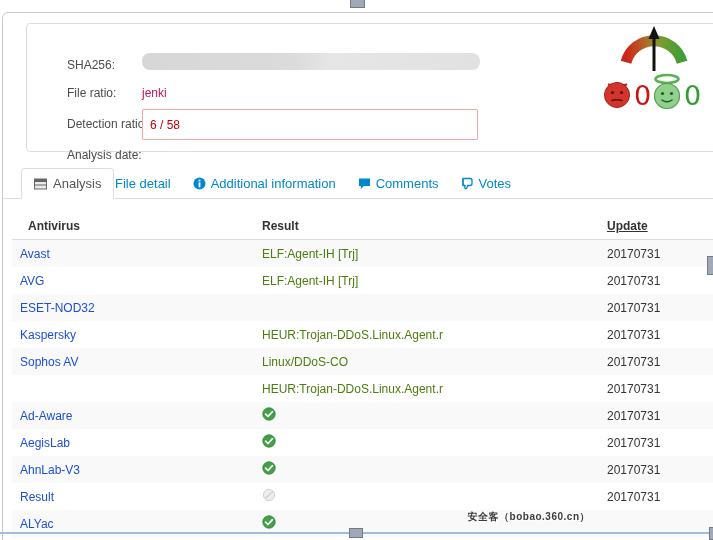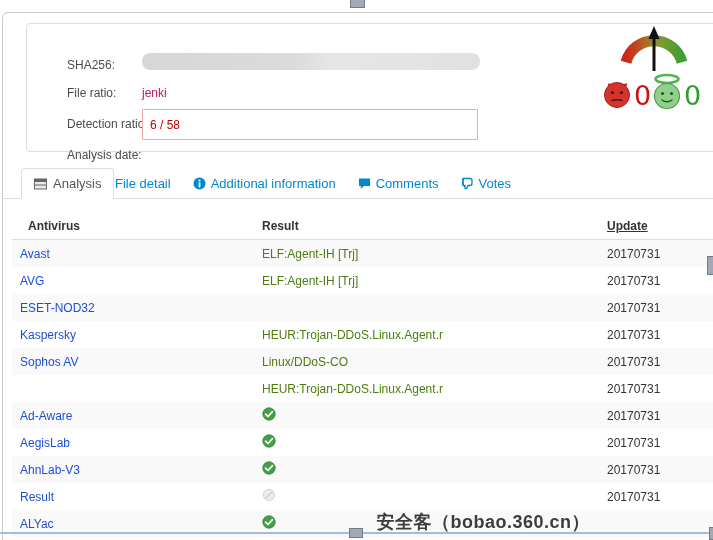--- a/index.html
+++ b/index.html
@@ -45,21 +45,21 @@
   .av-row.odd { background:#f9f9f9; }
   .cell { position:absolute; top:7px; }
   .c-antivirus { left:8px; color:#1d4ed8; }
   .c-result { left:250px; }
   .c-result .detected { color:#4d7c0f; }
   .c-result svg { position:relative; top:-2px; }
   .c-update { left:595px; color:#333; }
 
   
   .watermark { position:absolute; right:11px; top:510px; z-index:5;
-               font-size:18px; font-weight:bold; color:#3c3c3c; letter-spacing:0.5px;
+               font-size:10px; font-weight:bold; color:#3c3c3c; letter-spacing:0.5px;
                text-shadow:1px 1px 0 rgba(255,255,255,0.9); }
 
   
   .sel-line { position:absolute; left:0; top:532px; width:713px; height:2px; background:#9fbedd; z-index:6; }
   .handle { position:absolute; background:#a2a9b6; border:1px solid #737b89; z-index:7; }
   .handle-top { left:350px; top:-3px; width:15px; height:11px; }
   .handle-bottom { left:349px; top:528px; width:14px; height:10px; }
   .handle-right { left:707px; top:256px; width:7px; height:19px; }
   .handle-corner { left:709px; top:527px; width:5px; height:13px; }
 </style>

